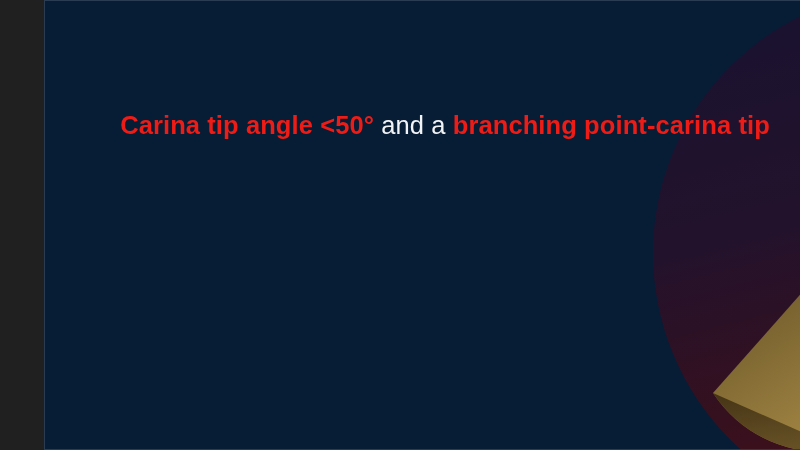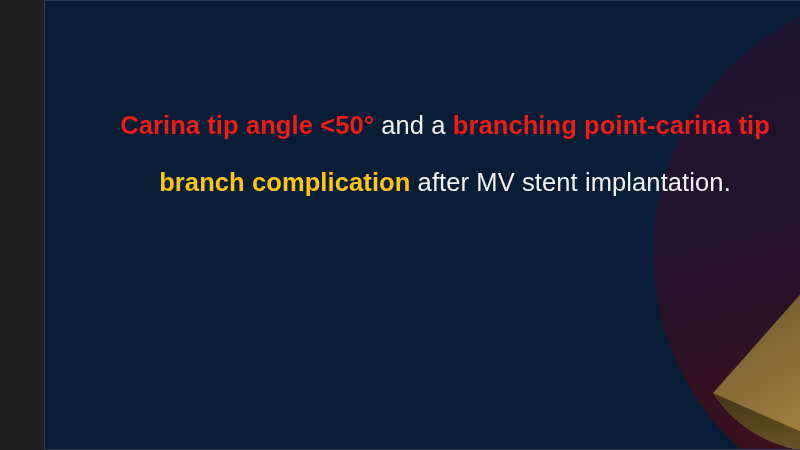--- a/index.html
+++ b/index.html
@@ -68,18 +68,15 @@
         <path d="M 668 392 L 800 243 L 800 450 L 760 450 Q 700 440 668 392 Z" fill="url(#wedgeGrad)"></path>
         <path d="M 668 392 Q 700 440 760 450 L 800 450 L 800 450 Z" fill="url(#wedgeGrad2)" opacity="0.85"></path>
       </g>
     </svg>
   </div>
 
   <div id="text-block">
     <span class="ln">
       <span class="red">Carina tip angle &lt;50°</span><span class="white"> and a </span><span class="red">branching point-carina tip</span>
     </span>
-    <span class="ln">
-      <span class="yellow">branch complication</span><span class="white"> after MV stent implantation.</span>
-    </span>
   </div>
 
 </div>
 
 </body></html>

